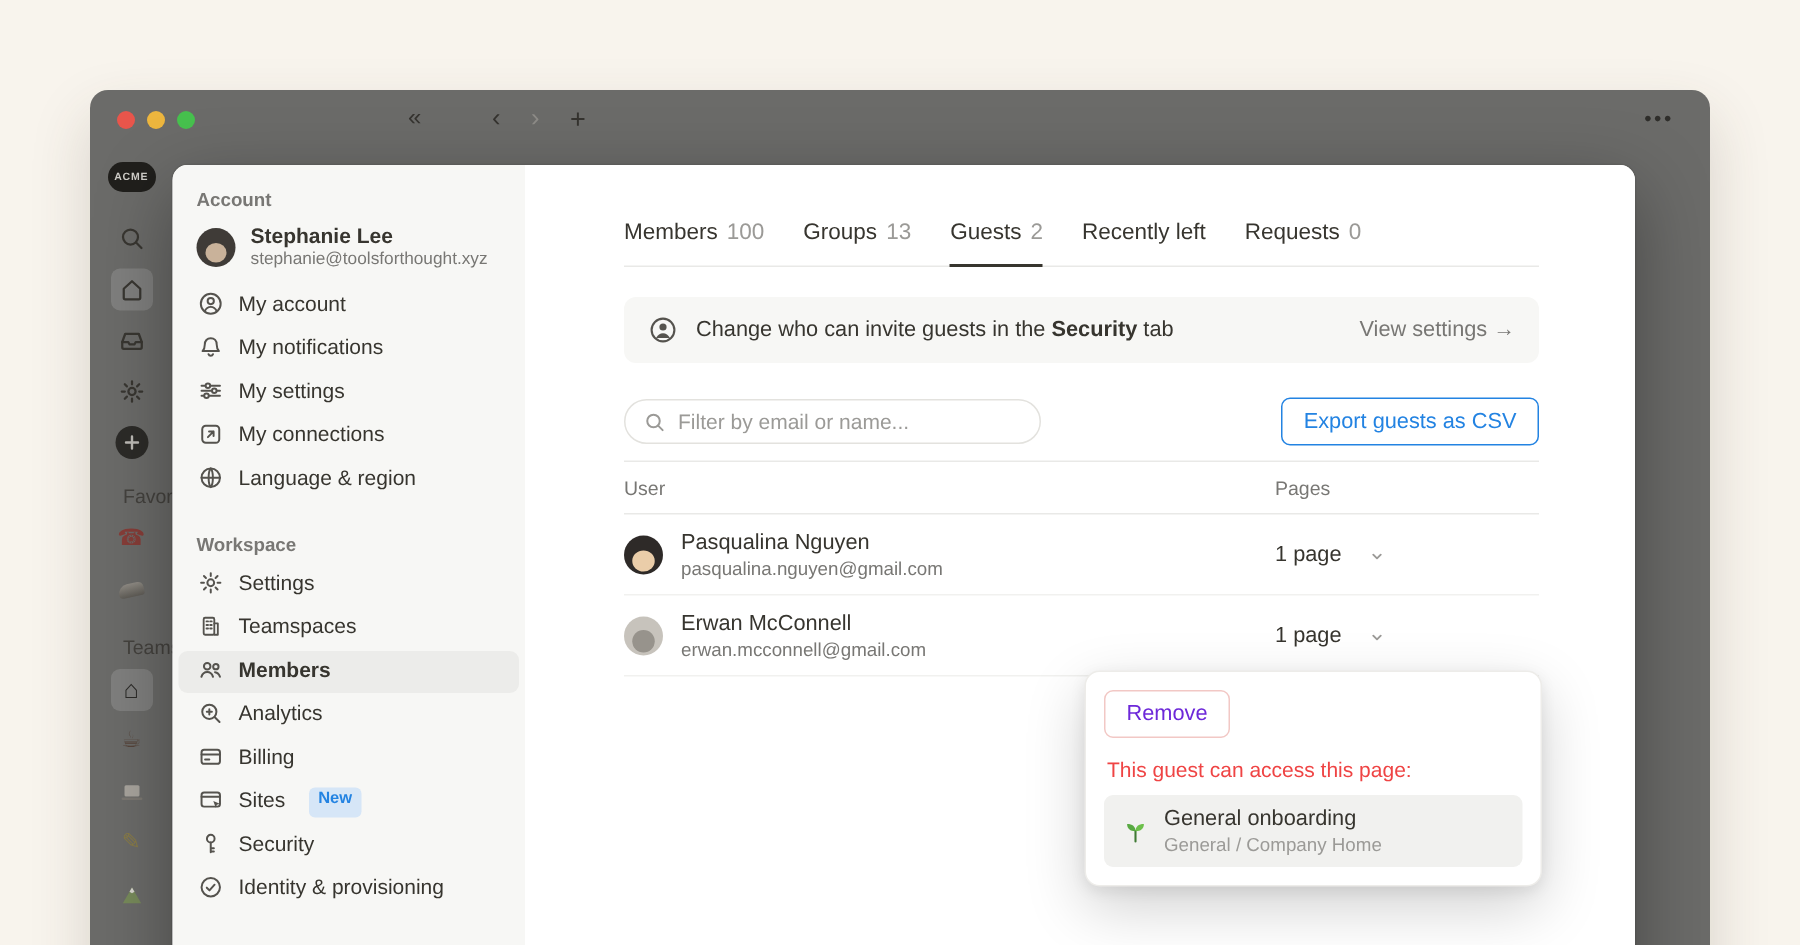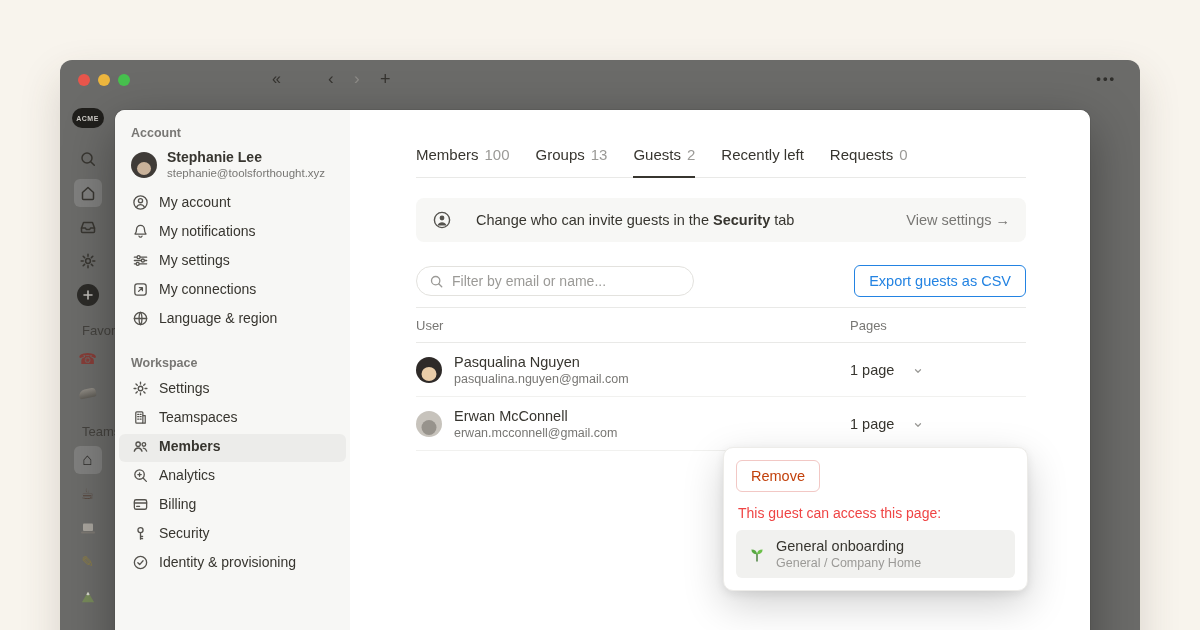--- a/index.html
+++ b/index.html
@@ -82,21 +82,21 @@
   
   .mc { flex:1; position:relative; padding:36px 64px 0 66px; background:#fff; }
 
   .tabs { display:flex; gap:26px; border-bottom:1px solid #E9E9E7; }
   .tab { display:flex; gap:6px; padding-bottom:13px; font-size:15px; font-weight:500;
          color:#37352F; border-bottom:2px solid transparent; margin-bottom:-1px; cursor:default; }
   .tab .cnt { color:#9B9A97; font-weight:400; }
   .tab.active { border-bottom-color:#37352F; }
 
   .banner { margin-top:20px; background:#F7F7F5; border-radius:8px;
-            padding:12px 16px; display:flex; align-items:center; gap:24px; }
+            padding:12px 16px; display:flex; align-items:center; gap:12px; }
   .banner-text { font-size:14.5px; color:#37352F; white-space:pre-wrap; }
   .banner-text b { font-weight:700; }
   .banner-action { margin-left:auto; color:#787774; font-size:14.5px; white-space:nowrap; }
 
   .controls { margin-top:23px; display:flex; align-items:center; }
   .search { width:278px; height:30px; border:1px solid #E3E2DE; border-radius:15px;
             display:flex; align-items:center; gap:8px; padding:0 12px; background:#fff; }
   .search input { border:none; outline:none; flex:1; font-size:14px; color:#37352F;
                   font-family:inherit; background:transparent; }
   .search input::placeholder { color:#9B9A97; }
@@ -116,21 +116,21 @@
   .pcell .chev { color:#9B9A97; margin-top:2px; }
 
   
   .popover { position:absolute; left:373px; top:337px; width:305px; z-index:5;
              background:#fff; border:1px solid #EDECE9; border-radius:10px; padding:12px;
              box-shadow:0 14px 40px rgba(0,0,0,.18), 0 3px 10px rgba(0,0,0,.08); }
   .pop-btns { display:flex; gap:10px; }
   .pop-btn { height:32px; padding:0 14px; border-radius:6px; background:#fff;
              font-size:14.5px; font-family:inherit; cursor:default; }
   .btn-convert { border:1px solid #DCDAD5; color:#37352F; }
-  .btn-remove { border:1px solid #F2C8C5; color:#c2410c; }
+  .btn-remove { border:1px solid #F2C8C5; color:#6d28d9; }
   .pop-caption { margin:13px 2px 9px; font-size:14px; color:#ef4444; }
   .page-row { background:#F1F1EF; border-radius:6px; padding:7px 12px;
               display:flex; align-items:center; gap:10px; }
   .page-title { font-size:14.5px; color:#37352F; font-weight:500; line-height:18px; }
   .page-path { font-size:12.5px; color:#9B9A97; line-height:16px; }
 </style>
 </head>
 <body>
 
 <div class="window">
@@ -314,20 +314,31 @@
         <span>Analytics</span>
       </div>
       <div class="nav-item">
         <span class="nico">
           <svg width="17" height="17" viewBox="0 0 18 18" fill="none" stroke="currentColor" stroke-width="1.4" stroke-linecap="round">
               <rect x="2.5" y="4" width="13" height="10" rx="1.8"></rect>
               <path d="M2.5 7.4h13M5 11h3"></path>
             </svg>
         </span>
         <span>Billing</span>
+      </div>
+      <div class="nav-item">
+        <span class="nico">
+          <svg width="17" height="17" viewBox="0 0 18 18" fill="none" stroke="currentColor" stroke-width="1.4" stroke-linecap="round" stroke-linejoin="round">
+              <rect x="2.5" y="3.5" width="13" height="10" rx="1.8"></rect>
+              <path d="M2.5 6.5h13"></path>
+              <path d="M10.8 9.6l4.6 1.8-2.1.8-.8 2.1z" fill="currentColor" stroke="none"></path>
+            </svg>
+        </span>
+        <span>Sites</span>
+        <span class="badge-new">New</span>
       </div>
       <div class="nav-item">
         <span class="nico">
           <svg width="17" height="17" viewBox="0 0 18 18" fill="none" stroke="currentColor" stroke-width="1.4" stroke-linecap="round">
               <circle cx="9" cy="5.4" r="2.7"></circle>
               <path d="M9 8.1V15M9 12.2h2.2M9 14.5h2.2"></path>
             </svg>
         </span>
         <span>Security</span>
       </div>

